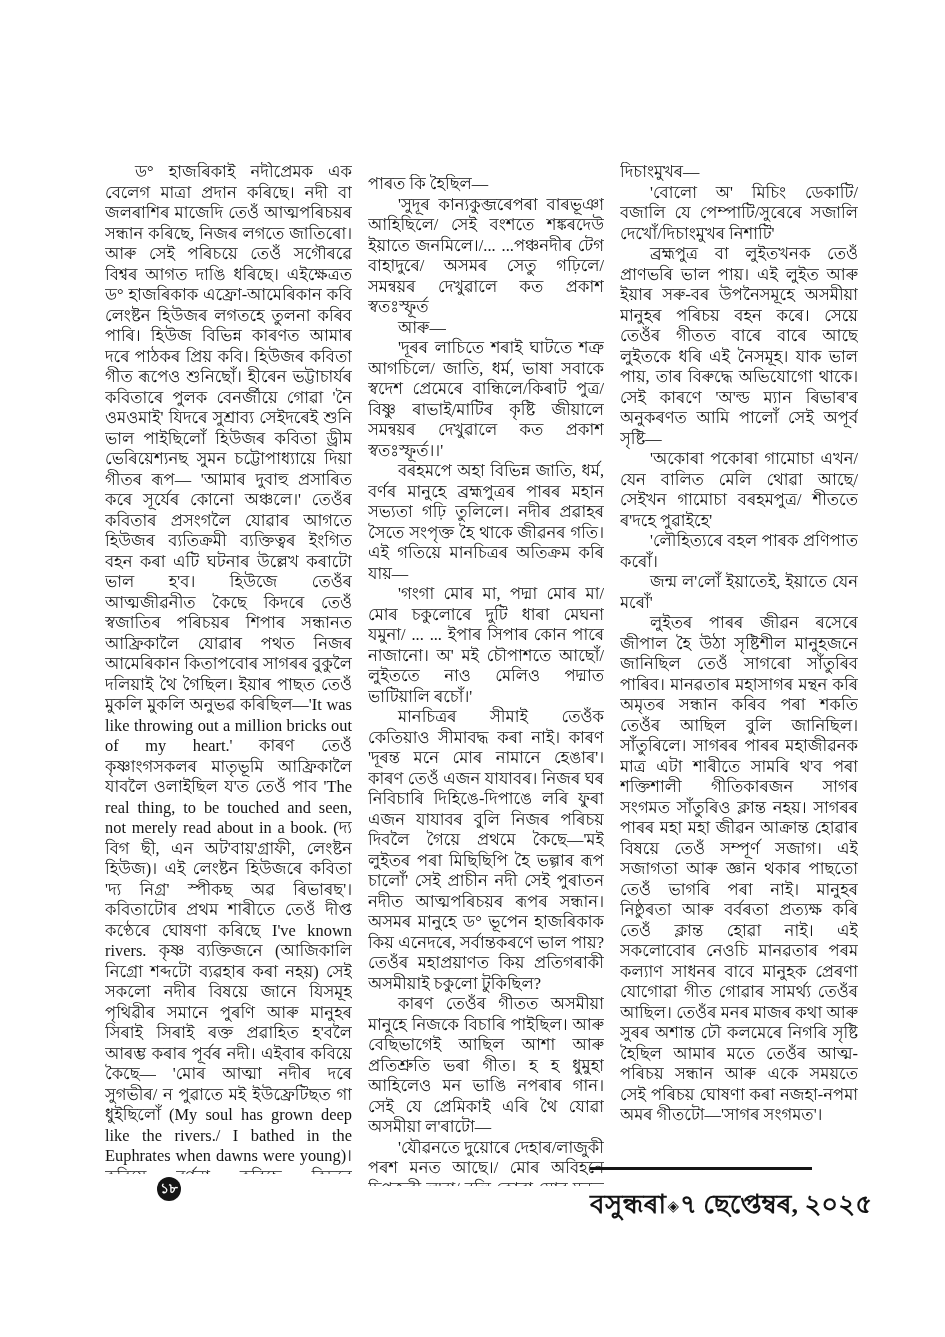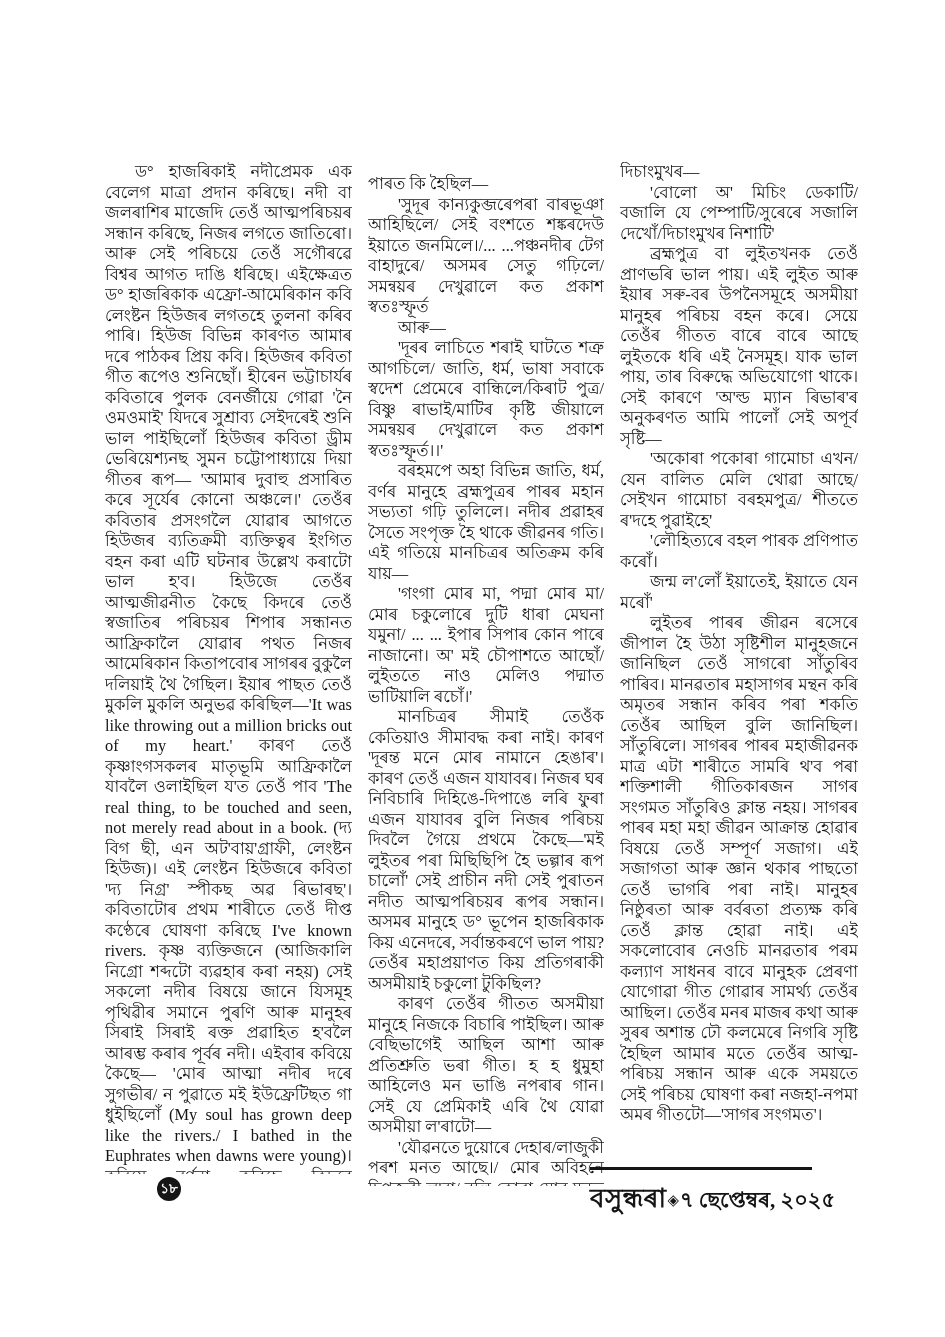--- a/index.html
+++ b/index.html
@@ -23,27 +23,27 @@
   .col p.cont{text-indent:0;}
   .col p.qitalic{}
   .page-badge{
     position:absolute;left:157px;top:1177px;width:24px;height:24px;
     background:#151515;color:#ffffff;border-radius:50%;
     display:flex;align-items:center;justify-content:center;
     font-size:13.5px;font-weight:bold;
   }
   .footer-right{
     position:absolute;left:590px;top:1167px;width:222px;
-    border-top:3px solid #151515;padding-top:8px;
+    border-top:3px solid #151515;padding-top:14px;
     display:flex;align-items:baseline;justify-content:space-between;
     white-space:nowrap;
   }
   .masthead{font-size:26px;font-weight:bold;letter-spacing:0.5px;}
   .footer-ornament{font-size:15px;margin:0 1px;position:relative;top:-2px;}
-  .footer-date{font-size:21px;font-weight:bold;}
+  .footer-date{font-size:26px;font-weight:bold;}
 </style>
 </head>
 <body>
 
 <div class="page">
 
   <div class="columns">
 
     <div class="col col-1">
       <p>ড° হাজৰিকাই নদীপ্ৰেমক এক বেলেগ মাত্ৰা প্ৰদান কৰিছে। নদী বা জলৰাশিৰ মাজেদি তেওঁ আত্মপৰিচয়ৰ সন্ধান কৰিছে, নিজৰ লগতে জাতিৰো। আৰু সেই পৰিচয়ে তেওঁ সগৌৰৱে বিশ্বৰ আগত দাঙি ধৰিছে। এইক্ষেত্ৰত ড° হাজৰিকাক এফ্ৰো-আমেৰিকান কবি লেংষ্টন হিউজৰ লগতহে তুলনা কৰিব পাৰি। হিউজ বিভিন্ন কাৰণত আমাৰ দৰে পাঠকৰ প্ৰিয় কবি। হিউজৰ কবিতা গীত ৰূপেও শুনিছোঁ। হীৰেন ভট্টাচাৰ্যৰ কবিতাৰে পুলক বেনৰ্জীয়ে গোৱা 'নৈ ওমওমাই' যিদৰে সুশ্ৰাব্য সেইদৰেই শুনি ভাল পাইছিলোঁ হিউজৰ কবিতা ড্ৰীম ভেৰিয়েশ্যনছ সুমন চট্টোপাধ্যায়ে দিয়া গীতৰ ৰূপ— 'আমাৰ দুবাহু প্ৰসাৰিত কৰে সূৰ্যেৰ কোনো অঞ্চলে।' তেওঁৰ কবিতাৰ প্ৰসংগলৈ যোৱাৰ আগতে হিউজৰ ব্যতিক্ৰমী ব্যক্তিত্বৰ ইংগিত বহন কৰা এটি ঘটনাৰ উল্লেখ কৰাটো ভাল হ'ব। হিউজে তেওঁৰ আত্মজীৱনীত কৈছে কিদৰে তেওঁ স্বজাতিৰ পৰিচয়ৰ শিপাৰ সন্ধানত আফ্ৰিকালৈ যোৱাৰ পথত নিজৰ আমেৰিকান কিতাপবোৰ সাগৰৰ বুকুলৈ দলিয়াই থৈ গৈছিল। ইয়াৰ পাছত তেওঁ মুকলি মুকলি অনুভৱ কৰিছিল—'It was like throwing out a million bricks out of my heart.' কাৰণ তেওঁ কৃষ্ণাংগসকলৰ মাতৃভূমি আফ্ৰিকালৈ যাবলৈ ওলাইছিল য'ত তেওঁ পাব 'The real thing, to be touched and seen, not merely read about in a book. (দ্য বিগ ছী, এন অট'বায়'গ্ৰাফী, লেংষ্টন হিউজ)। এই লেংষ্টন হিউজৰে কবিতা 'দ্য নিগ্ৰ' স্পীকছ অৱ ৰিভাৰছ'। কবিতাটোৰ প্ৰথম শাৰীতে তেওঁ দীপ্ত কণ্ঠেৰে ঘোষণা কৰিছে I've known rivers. কৃষ্ণ ব্যক্তিজনে (আজিকালি নিগ্ৰো শব্দটো ব্যৱহাৰ কৰা নহয়) সেই সকলো নদীৰ বিষয়ে জানে যিসমূহ পৃথিৱীৰ সমানে পুৰণি আৰু মানুহৰ সিৰাই সিৰাই ৰক্ত প্ৰৱাহিত হ'বলৈ আৰম্ভ কৰাৰ পূৰ্বৰ নদী। এইবাৰ কবিয়ে কৈছে— 'মোৰ আত্মা নদীৰ দৰে সুগভীৰ/ ন পুৱাতে মই ইউফ্ৰেটিছত গা ধুইছিলোঁ (My soul has grown deep like the rivers./ I bathed in the Euphrates when dawns were young)। কবিয়ে বৰ্ণনা কৰিছে কিদৰে কৃষ্ণাংগজনে কংগোৰ পাৰৰ জুপুৰিত টোপনি গৈছিল আৰু নীল নদীৰ পাৰত পিৰামিড নিৰ্মাণ কৰিছিল। অৰ্থাৎ সকলো প্ৰাচীন নদী তীৰৰ সভ্যতাৰ ভঙা-গঢ়াত কবিতাৰ কথকজনে(দ্য নিগ্ৰো, মানে কৃষ্ণাংগজনে) প্ৰত্যক্ষভাৱে অংশ লৈছিল।</p>

